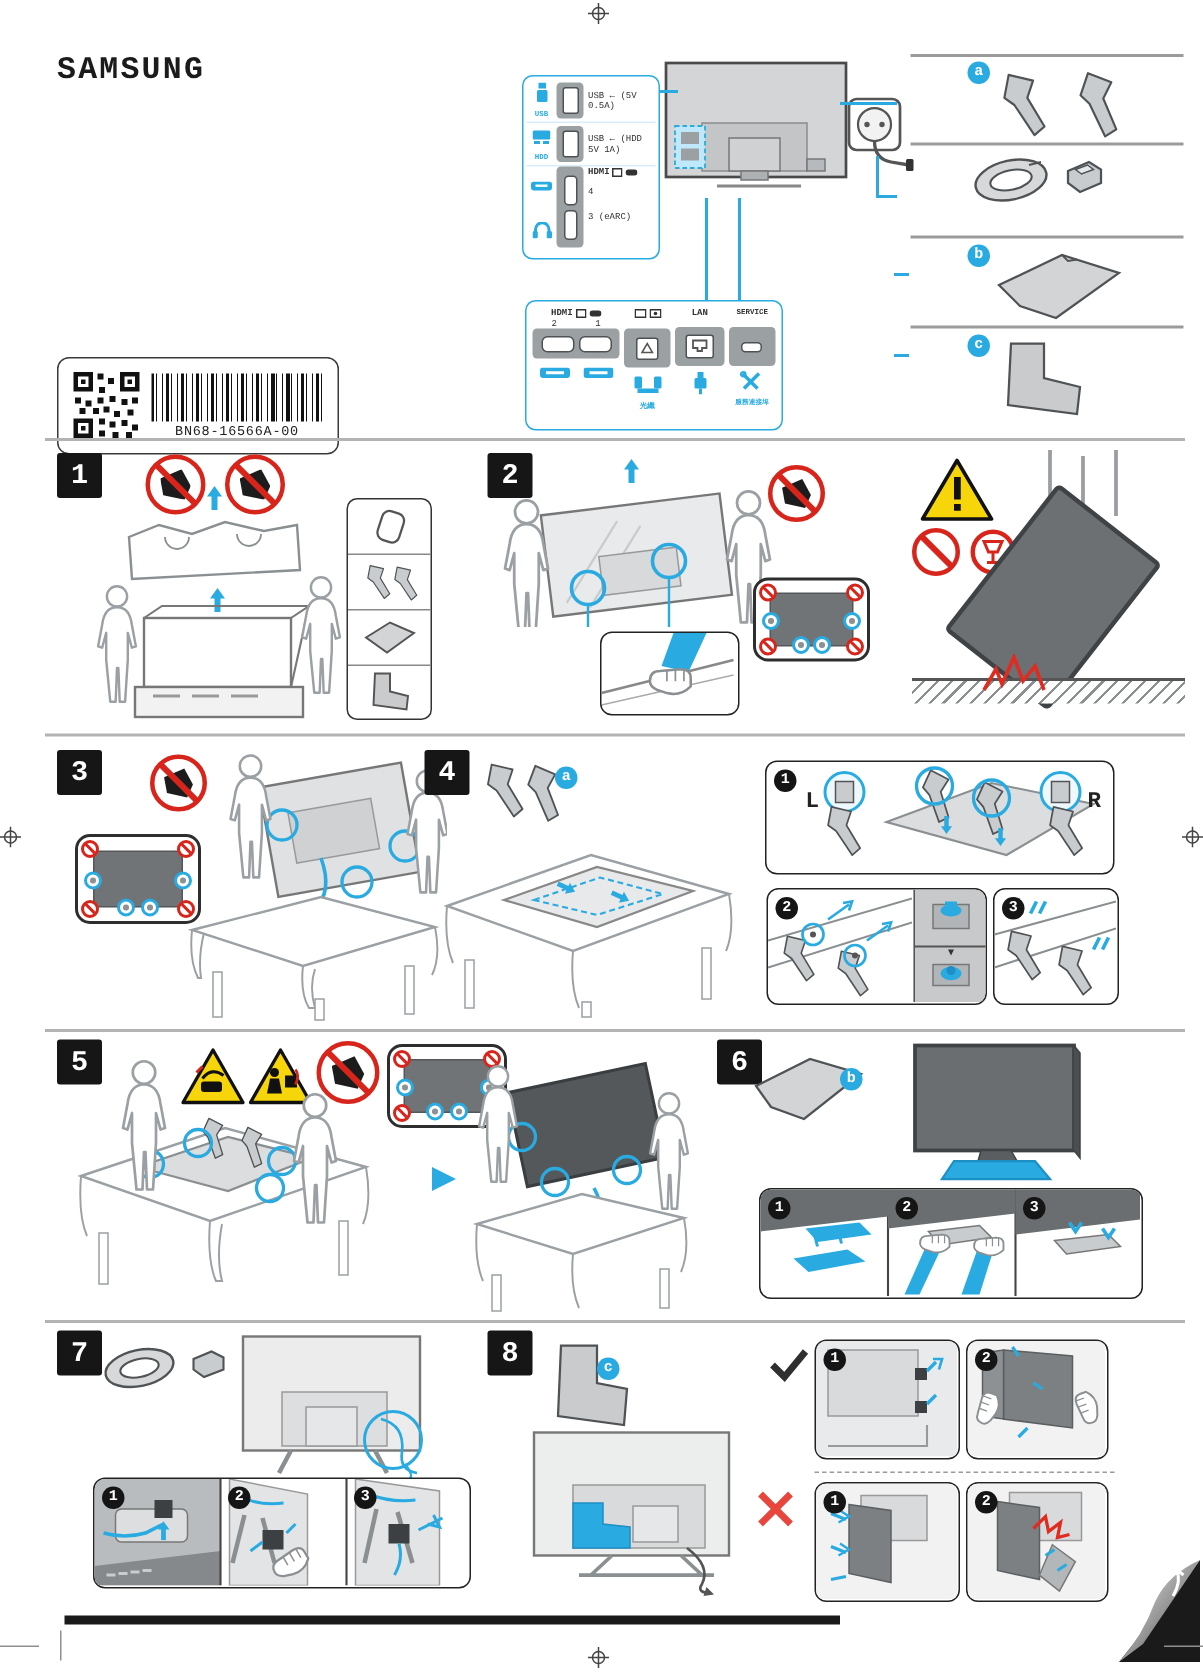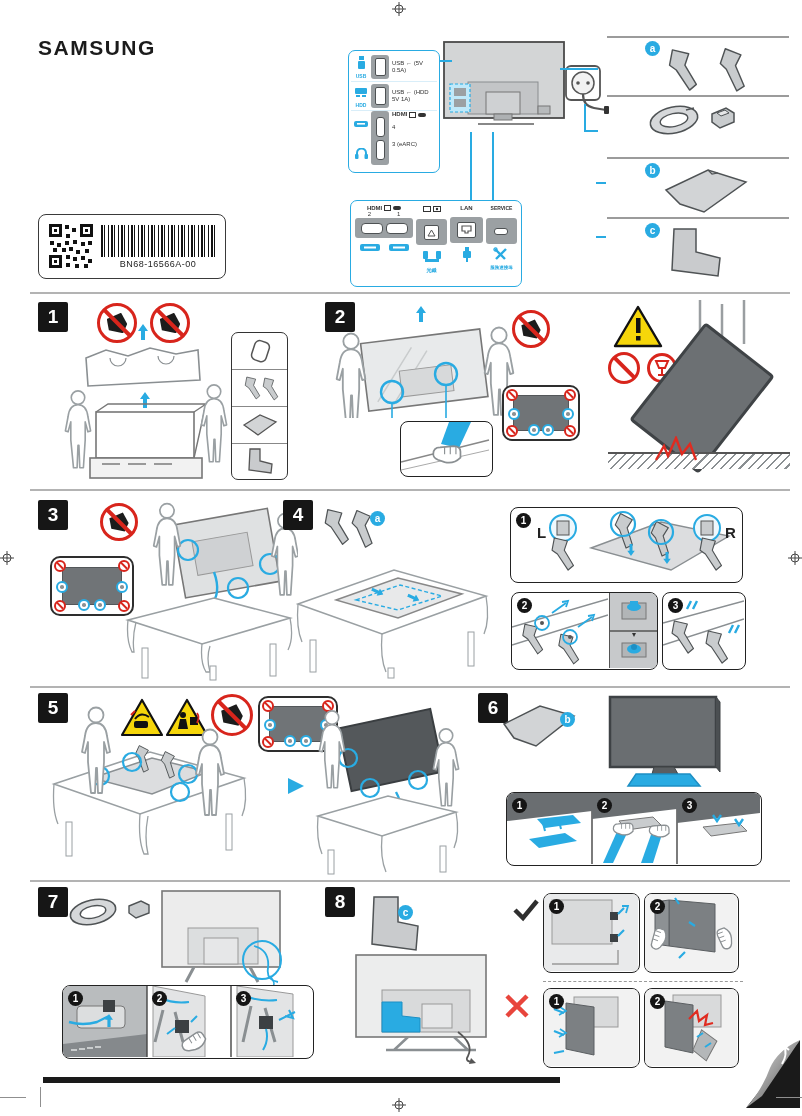--- a/index.html
+++ b/index.html
@@ -1,17 +1,17 @@
 <!DOCTYPE html>
 <html><head>
 <meta charset="utf-8">
 <style>
   html,body{margin:0;padding:0;background:#fff;}
   #page{position:relative;width:802px;height:1116px;background:#fff;overflow:hidden;
-        font-family:Liberation Sans, sans-serif;color:#222;}
+        font-family:Liberation Mono, monospace;color:#222;}
   .abs{position:absolute;}
   
   .brand{font-size:21px;font-weight:800;letter-spacing:1.5px;color:#1b1b1b;}
   .title{font-size:27px;line-height:30px;font-weight:bold;color:#29ABE2;letter-spacing:-0.2px;}
   
   .labelbox{border:1.5px solid #3a3a3a;border-radius:8px;background:#fff;}
   .barcode{background:repeating-linear-gradient(90deg,#111 0 2px,#fff 2px 3px,#111 3px 4px,#fff 4px 7px,#111 7px 8px,#fff 8px 10px);}
   .bctext{font-size:9px;color:#222;text-align:center;letter-spacing:0.5px;}
   
   .panelbox{border:1.4px solid #29ABE2;border-radius:7px;background:#fff;box-sizing:border-box;}
@@ -89,21 +89,21 @@
       <circle cx="7" cy="7" r="4" fill="none" stroke="#444" stroke-width="1"></circle>
       <path d="M7 0 V14 M0 7 H14" stroke="#444" stroke-width="1"></path>
     </svg>
   <svg class="abs" style="left:392px;top:1098px" width="14" height="14">
       <circle cx="7" cy="7" r="4" fill="none" stroke="#444" stroke-width="1"></circle>
       <path d="M7 0 V14 M0 7 H14" stroke="#444" stroke-width="1"></path>
     </svg>
 
   <div class="abs brand" style="left:38px;top:36px">SAMSUNG</div>
 
-  <div class="abs labelbox" style="left:38px;top:214px;width:186px;height:63px">
+  <div class="abs labelbox" style="left:38px;top:238px;width:186px;height:63px">
     <svg class="abs" style="left:9px;top:8px" width="46" height="46">
       <rect width="46" height="46" fill="#fff"></rect>
       <g fill="#111">
         <rect x="1" y="1" width="13" height="13"></rect>
           <rect x="32" y="1" width="13" height="13"></rect>
           <rect x="1" y="32" width="13" height="13"></rect>
         <rect x="4" y="4" width="7" height="7" fill="#fff"></rect>
           <rect x="35" y="4" width="7" height="7" fill="#fff"></rect>
           <rect x="4" y="35" width="7" height="7" fill="#fff"></rect>
         <rect x="6" y="6" width="3" height="3"></rect>

